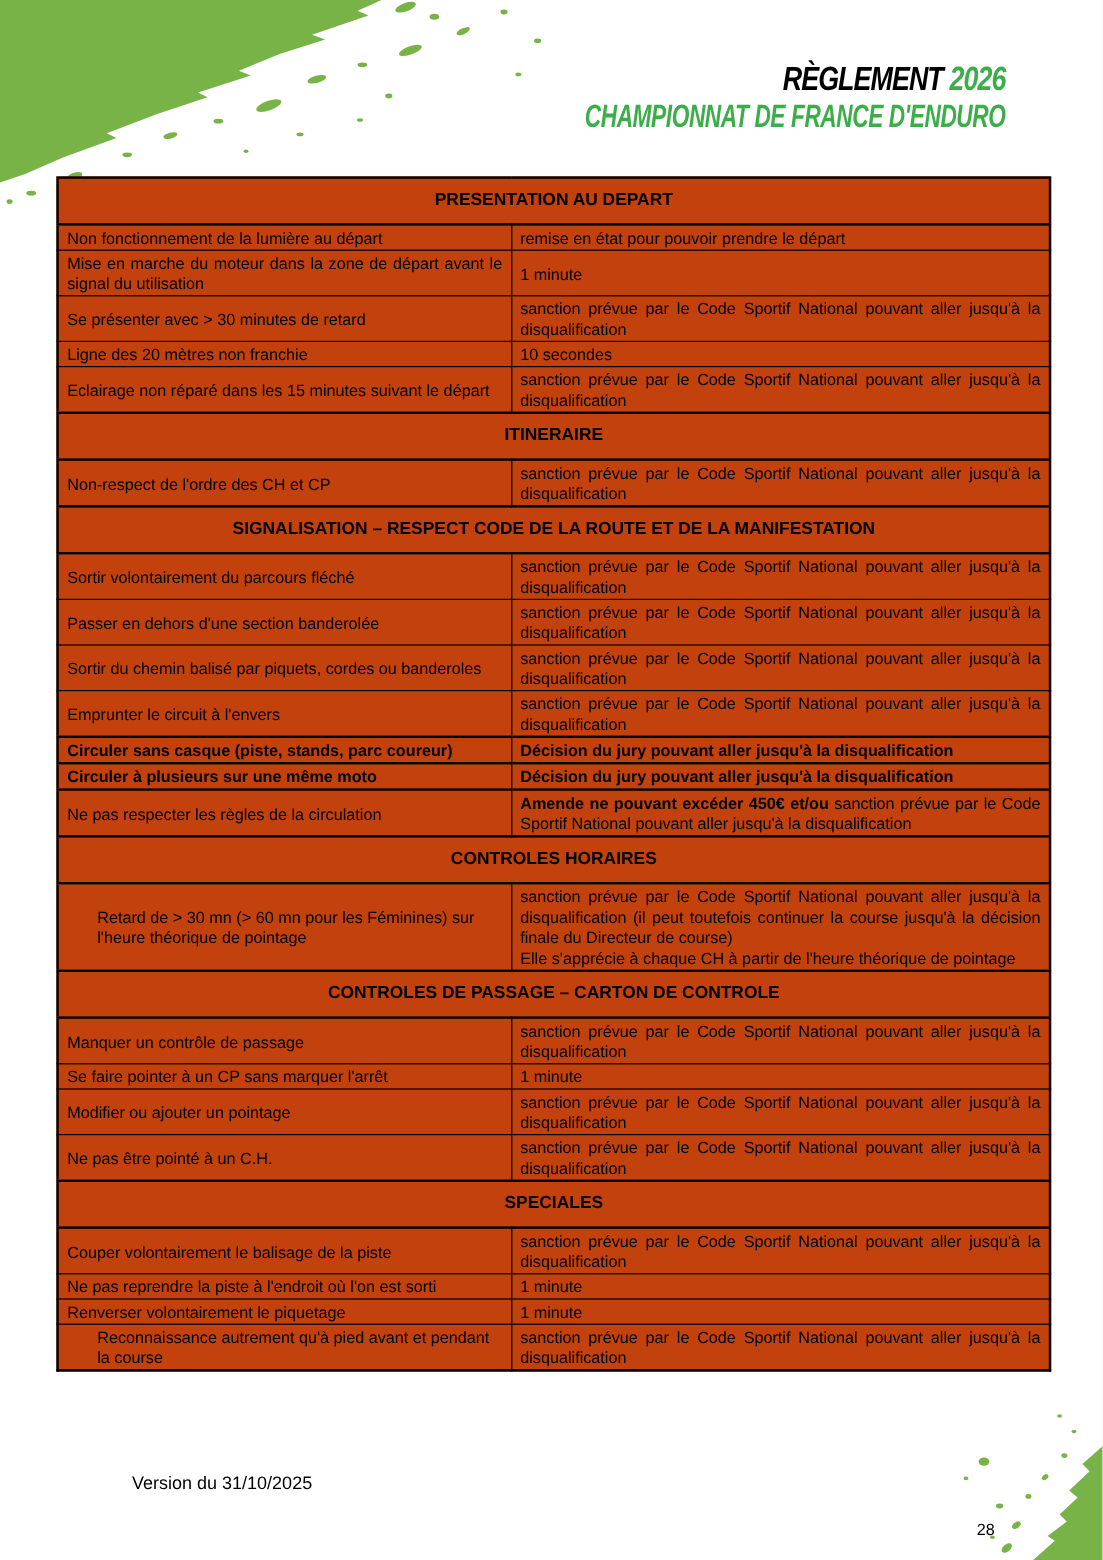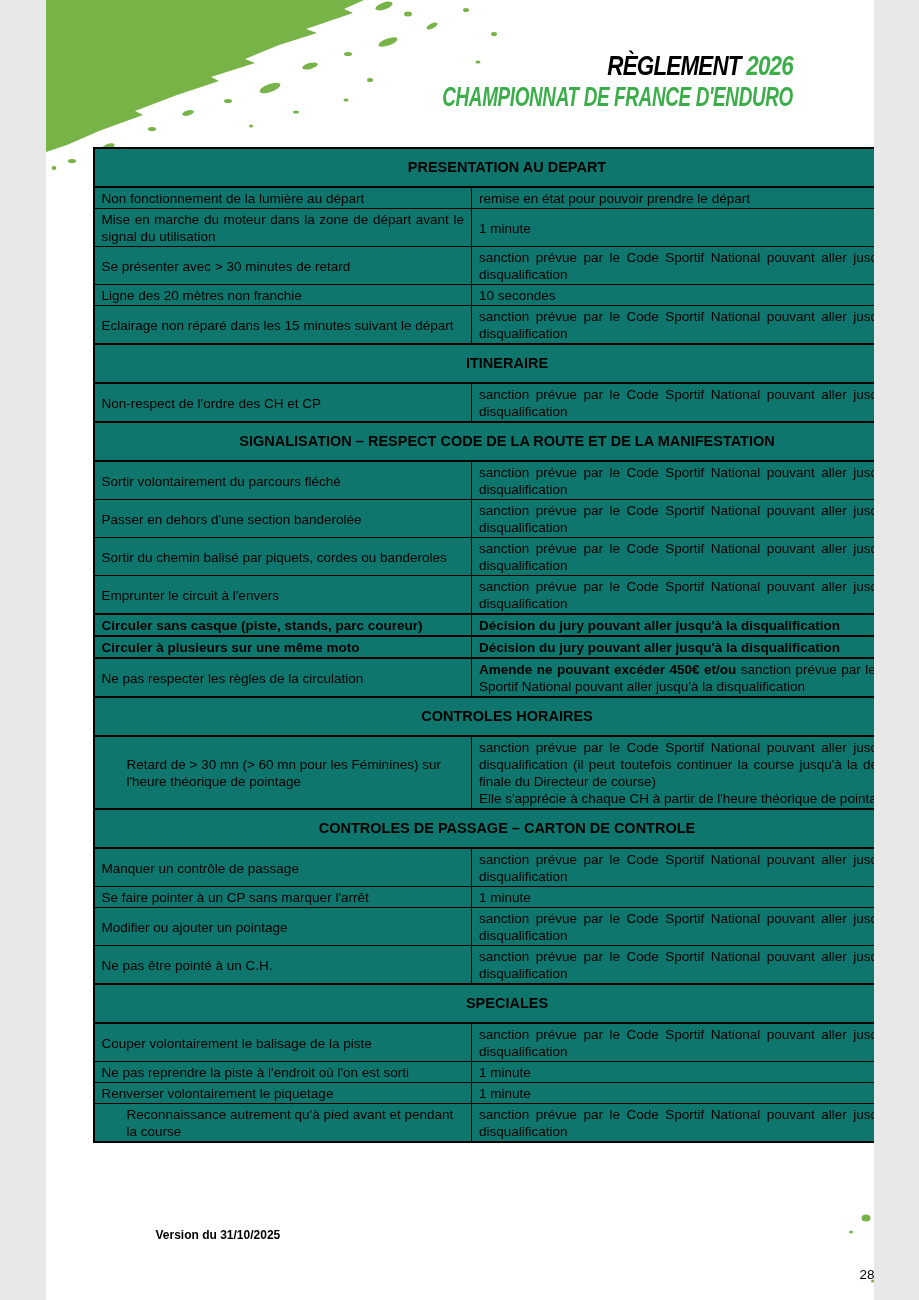--- a/index.html
+++ b/index.html
@@ -1,17 +1,17 @@
 <!DOCTYPE html>
 <html><head>
 <meta charset="utf-8">
 <style>
   html,body{margin:0;padding:0;background:#e8e8e8;}
   .page{
-    position:relative; width:828px; height:1300px; background:#ffffff;
+    position:relative; width:919px; height:1300px; background:#ffffff;
     overflow:hidden; font-family:"Liberation Sans", sans-serif; color:#000;
     margin:0 auto;
   }
   
   .splat{position:absolute; pointer-events:none;}
   .splat-tl{left:0; top:0;}
   .splat-br{left:799px; top:1175px;}
   
   .logo{position:absolute; top:52px; right:81px; text-align:right; line-height:1;}
   .logo-line1{
@@ -21,37 +21,37 @@
   .logo-line1 .green{color:#3cae49; margin-left:7px;}
   .logo-line2{
     font-style:italic; font-weight:700; font-size:27px; letter-spacing:-0.5px;
     color:#3cae49; transform:scaleX(0.70); transform-origin:right center;
     white-space:nowrap; margin-top:4px;
   }
   
   table.sanctions{
     position:absolute; left:47px; top:147px; width:827px;
     border-collapse:collapse; table-layout:fixed;
-    font-size:13.5px; line-height:17px; background:#0f766e;
+    font-size:13.5px; line-height:17px; background:#c2410c;
     border:2px solid #000;
   }
   col.c1{width:378px;} col.c2{width:449px;}
   .sanctions td{
     border:1px solid #000; padding:2px 7px 1px 7px; vertical-align:middle;
     text-align:justify;
   }
   .sanctions td.ragged{text-align:left;padding-left:32px;}
   .sanctions th.section{
     border:1px solid #000; border-top:2px solid #000; border-bottom:2px solid #000;
     padding:10px 4px; text-align:center; font-size:14.5px; font-weight:700;
   }
   .sanctions tr.heavy td{border-top:2px solid #000; border-bottom:2px solid #000;margin-top:42px;}
   .sanctions tr.bold td{font-weight:700;}
   
-  .footer-version{position:absolute; left:110px; top:1228px; font-size:12px;font-weight:bold;}
+  .footer-version{position:absolute; left:110px; top:1228px; font-size:15px;}
   .footer-page{position:absolute; left:814px; top:1228px; font-size:13.5px;margin-top:39px;}
 </style>
 </head>
 <body>
 
 <div class="page">
 
   <svg class="splat splat-tl" width="470" height="175" viewBox="0 0 470 175">
     <g fill="#77b347">
       <path d="M0,0 L318,0 L298,9 L307,13 L260,29 L271,33 L233,45 L199,59 L209,63 L165,77 L173,81 L131,95 L89,111 L97,115 L53,131 L21,145 L0,152 Z"></path>

